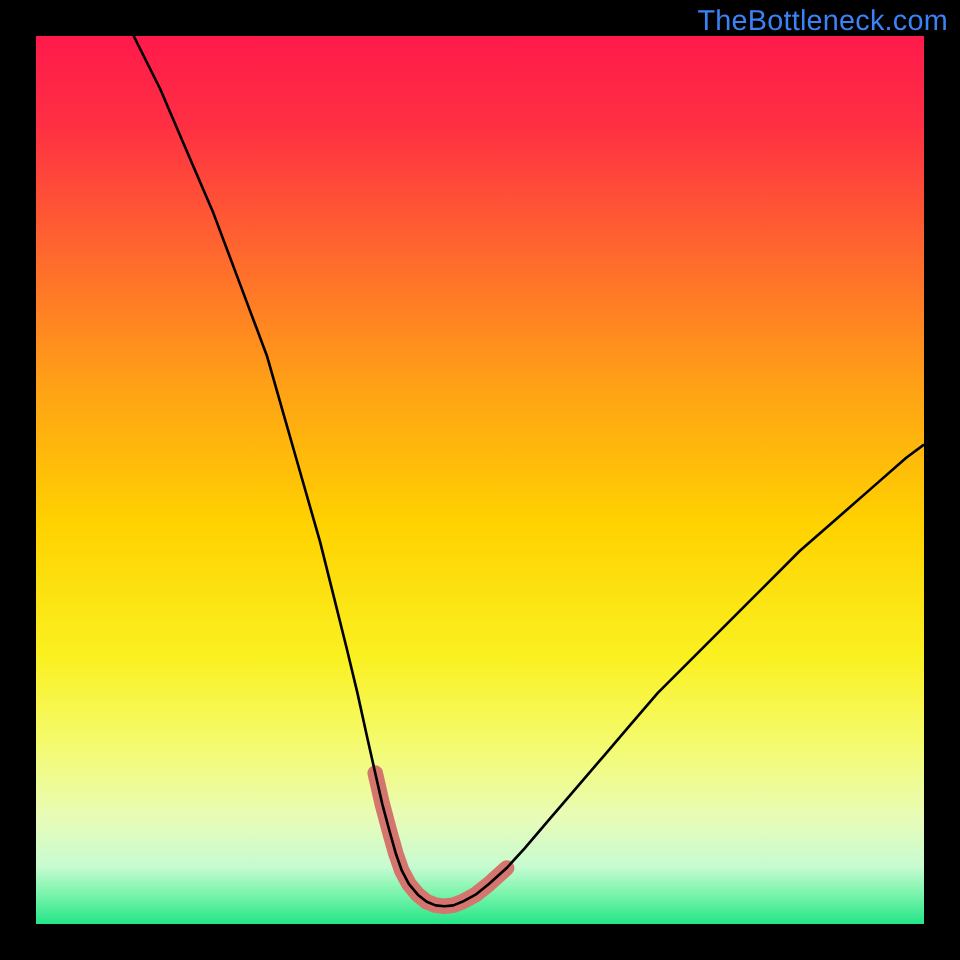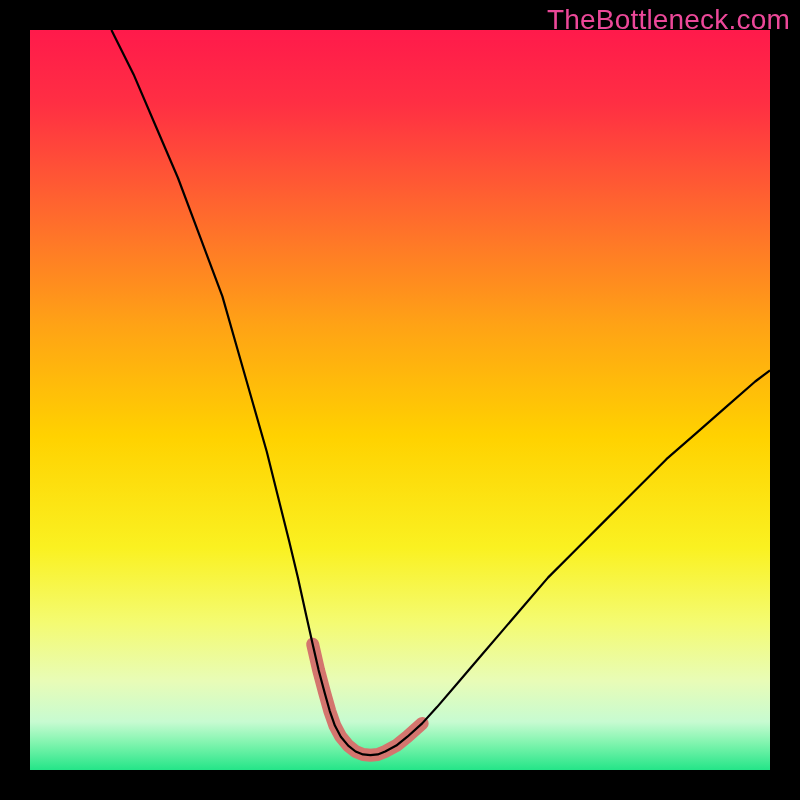--- a/index.html
+++ b/index.html
@@ -23,22 +23,22 @@
     position: absolute;
     left: 30px;
     top: 30px;
     width: 740px;
     height: 740px;
   }
   .watermark {
     position: absolute;
     top: 4px;
     right: 10px;
-    color: #ec4899;
-    font-size: 28px;
+    color: #3b82f6;
+    font-size: 24px;
     font-weight: 400;
     letter-spacing: 0.2px;
     white-space: nowrap;
   }
 </style>
 </head>
 <body>
 
 <div class="frame">
   <div class="watermark">TheBottleneck.com</div>

